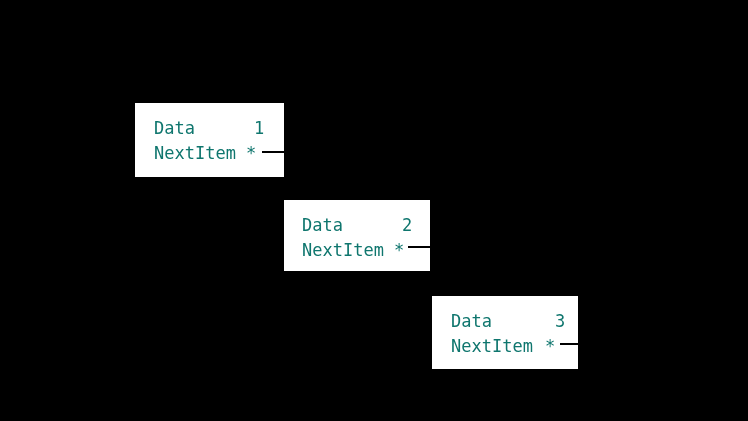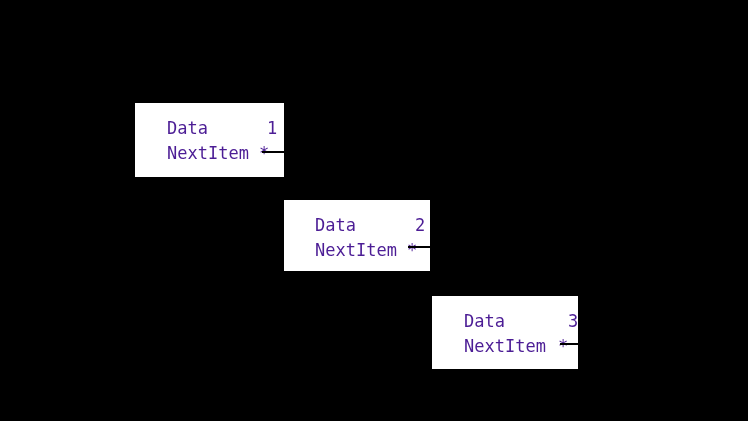--- a/index.html
+++ b/index.html
@@ -17,26 +17,26 @@
     font-family: "DejaVu Sans Mono", "Liberation Mono", monospace;
   }
   .node {
     position: absolute;
     background: #ffffff;
     box-sizing: border-box;
     display: block;
   }
   .node-row {
     position: absolute;
-    left: 17px;
+    left: 4px;
     width: 100%;
     height: 25px;
     display: flex;
     align-items: center;
-    color: #4c1d95;
+    color: #0f766e;
     font-size: 17px;
     line-height: 25px;
     white-space: pre;
   }
   .row-data { top: 13px; }
   .row-next { top: 38px; }
   .field-label {
     display: inline-block;
     text-align: left;
   }

